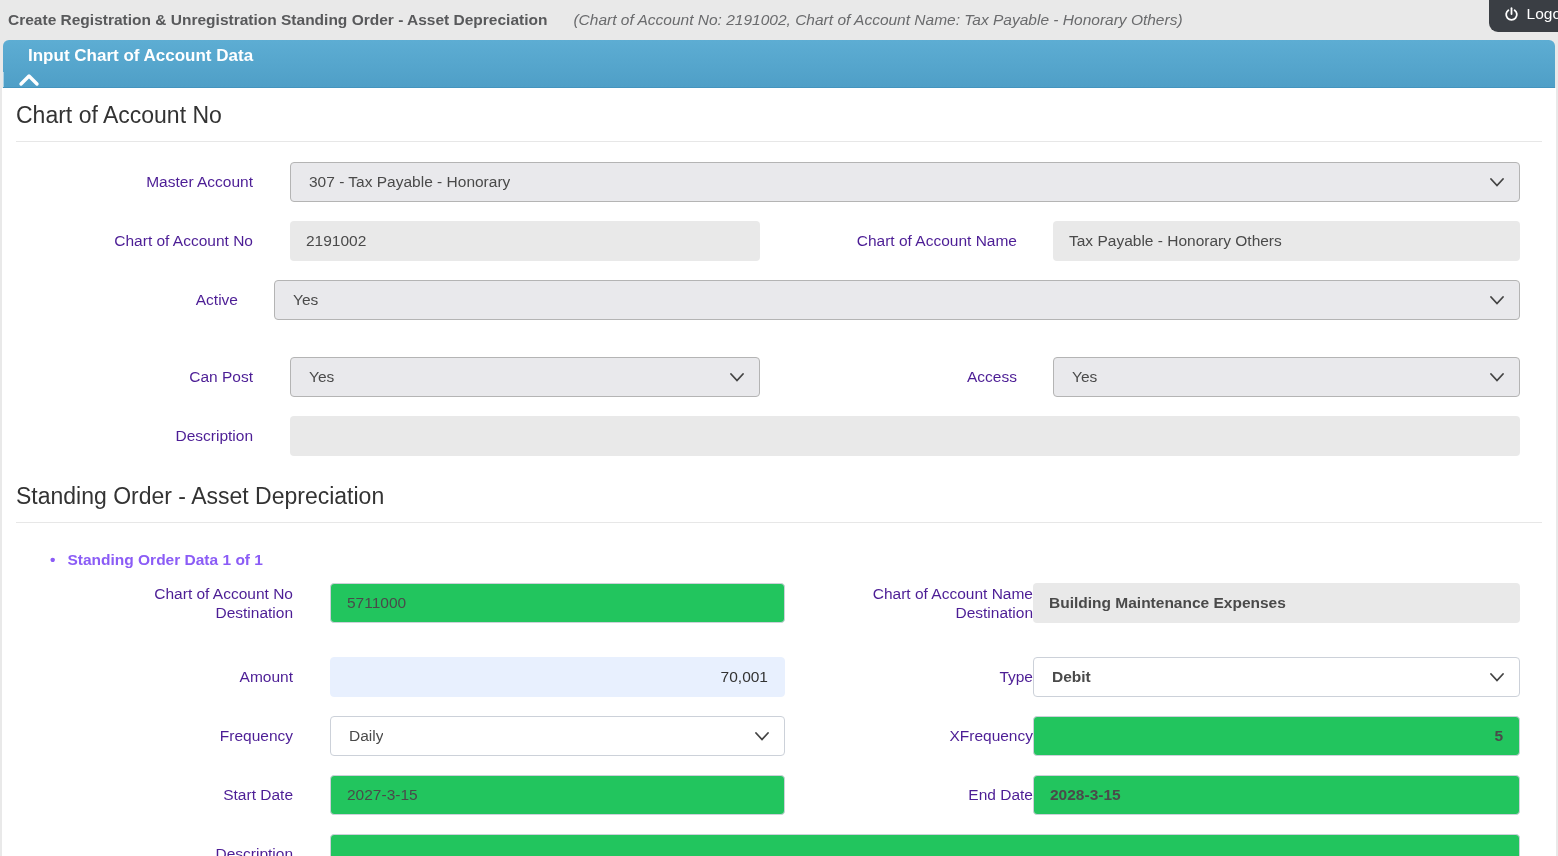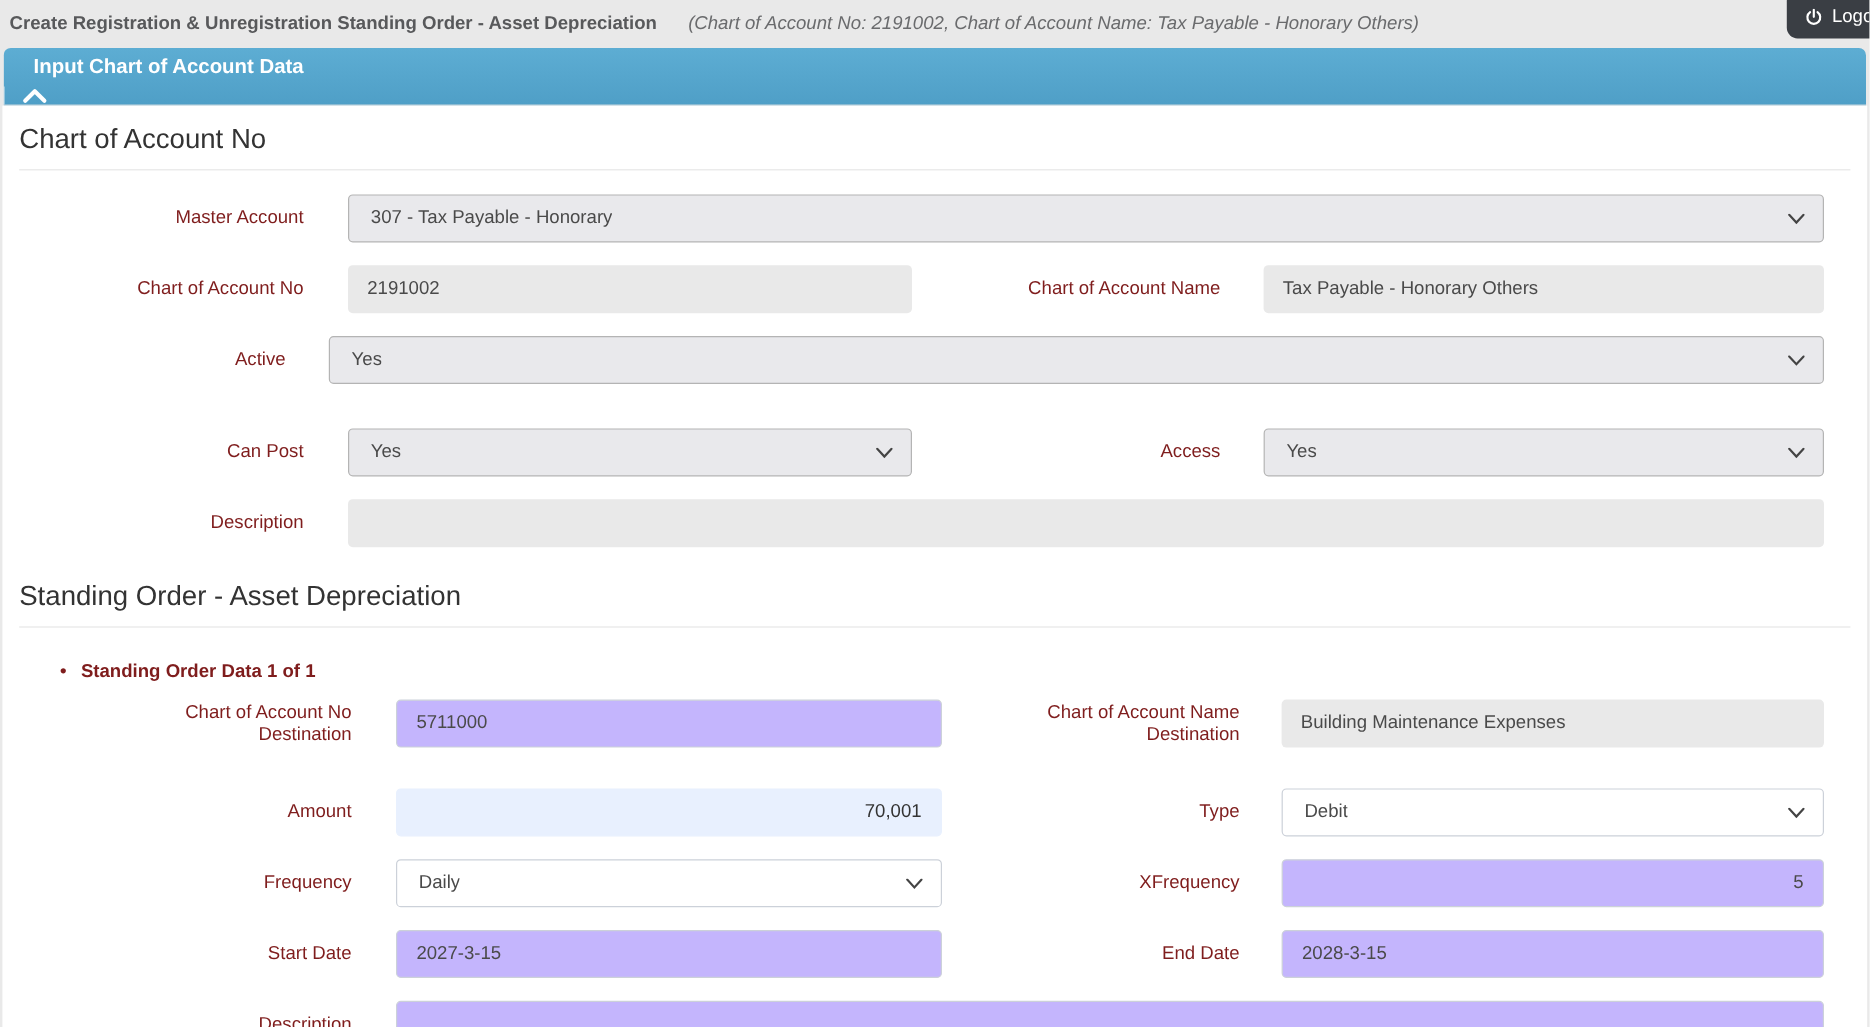--- a/index.html
+++ b/index.html
@@ -45,50 +45,50 @@
   .section-heading.second { margin-top:14px; }
 
   
   .rows { margin-top:20px; }
   .frow { display:flex; align-items:center; margin-bottom:19px; }
   .frow.gap-lg { margin-bottom:37px; }
   .frow.gap-xl { margin-bottom:34px; }
   .half { display:flex; align-items:center; }
   .full { display:flex; align-items:center; width:100%; }
 
-  .lbl { text-align:right; font-size:15.5px; color:#7f1d1d; line-height:1.25; }
+  .lbl { text-align:right; font-size:15.5px; color:#4c1d95; line-height:1.25; }
 
   
   .s1 .half-l { width:779px; }
   .s1 .half-r { flex:1; }
   .s1 .lbl { width:251px; }
   .s1 .half-r .lbl { width:236px; }
   .s1 .half-l .fld { flex:1; margin-left:37px; margin-right:21px; }
   .s1 .half-r .fld { flex:1; margin-left:36px; margin-right:36px; }
   .s1 .full  .fld { flex:1; margin-left:37px; margin-right:36px; }
 
   
   .s2 .half-l { width:783px; }
   .s2 .half-r { flex:1; }
   .s2 .half-l .lbl { width:175px; margin-left:116px; }
   .s2 .half-r .lbl { width:180px; margin-left:68px; }
   .s2 .half-l .fld { flex:1; margin-left:37px; margin-right:0; }
-  .s2 .half-r .fld { flex:1; margin-left:35px; margin-right:36px; }
+  .s2 .half-r .fld { flex:1; margin-right:36px;font-weight:bold; }
   .s2 .full  .lbl { width:175px; margin-left:116px; }
   .s2 .full  .fld { flex:1; margin-left:37px; margin-right:36px; }
 
-  .bullet-row { margin:28px 0 14px 48px; font-weight:bold; font-size:15.5px; color:#7f1d1d; }
+  .bullet-row { margin:28px 0 14px 48px; font-weight:bold; font-size:15.5px; color:#8b5cf6; }
   .bullet-row::before { content:"\2022"; margin-right:12px; font-weight:bold; }
 
   
   .fld { height:40px; border-radius:4px; font-size:15.5px; color:#4a4a4a;
          font-family:"Liberation Sans", sans-serif; }
   input.fld { padding:0 16px; }
   .ro  { background:#e9e9e9; border:none; }
-  .inp { background:#c4b5fd; border:1px solid #ccd1d9; }
+  .inp { background:#22c55e; border:1px solid #ccd1d9; }
   .num { text-align:right; }
   .amount { background:#e8f0fe; border:1px solid #e8f0fe; text-align:right; color:#333; }
 
   .sel { display:flex; align-items:center; justify-content:space-between;
          padding:0 15px 0 18px; background:#e9e9ec; border:1px solid #b4b4b4; cursor:pointer; }
   .sel.white { background:#fff; border:1px solid #ccd1d9; }
   .sel-text { white-space:nowrap; overflow:hidden; }
   .chev { flex:none; margin-left:8px; }
 </style>
 </head>

